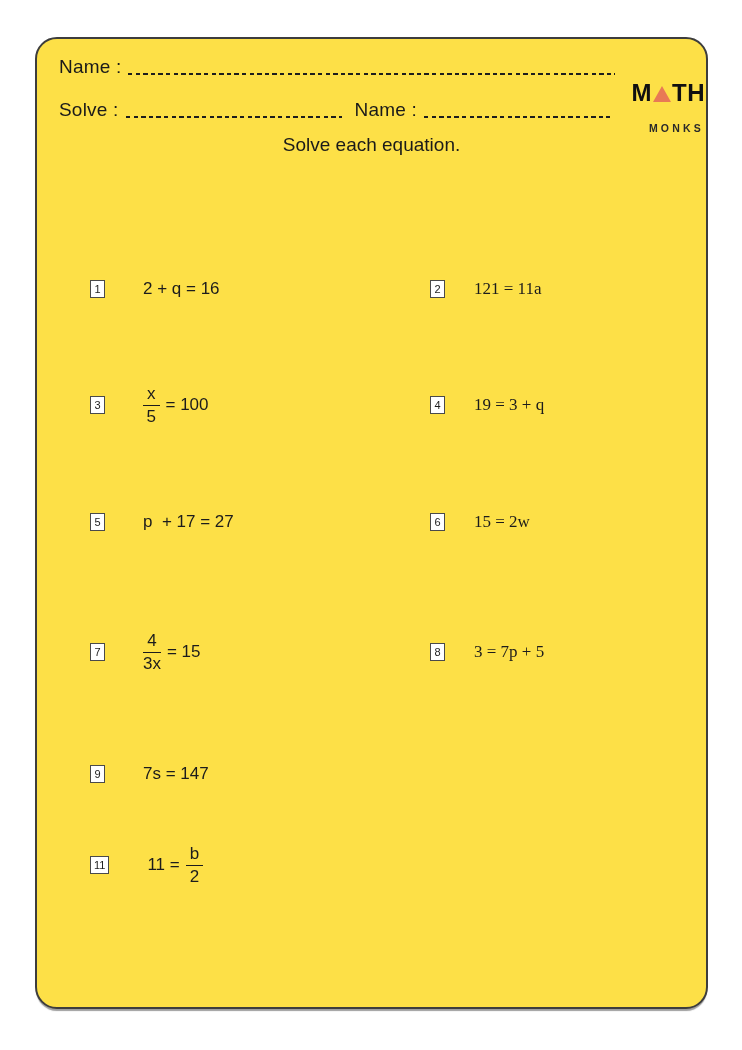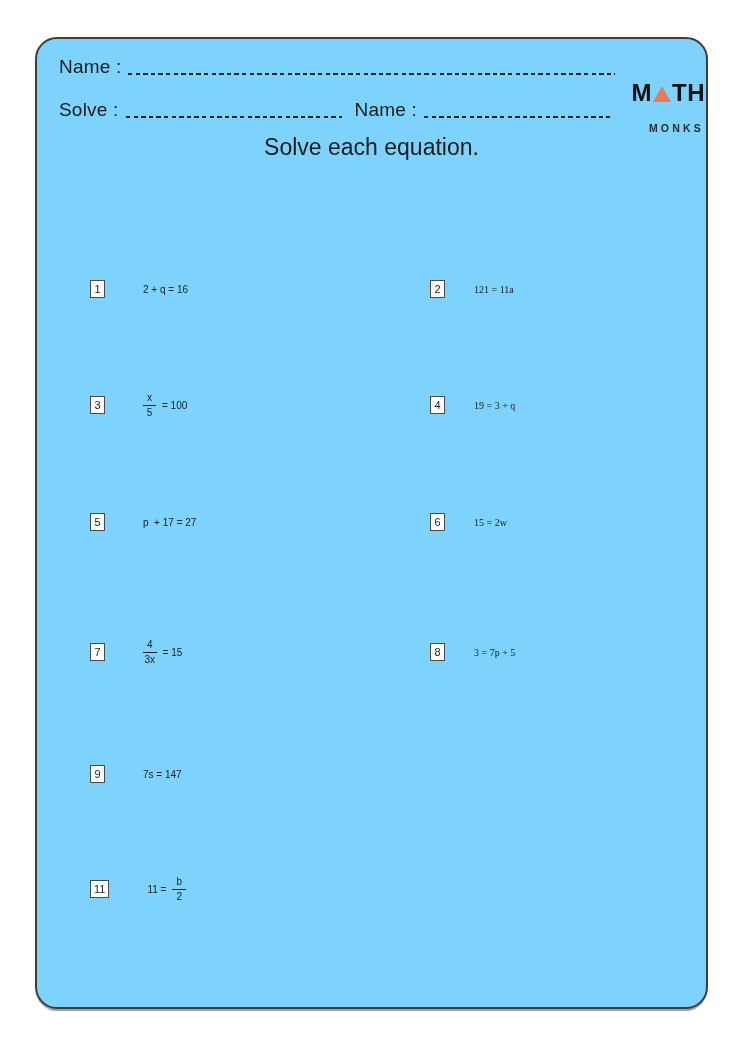--- a/index.html
+++ b/index.html
@@ -10,21 +10,21 @@
     color: #1c1c1c;
     position: relative;
     overflow: hidden;
   }
   .sheet {
     position: absolute;
     left: 35px; top: 37px;
     width: 673px; height: 972px;
     border: 2px solid #3d3d3d;
     border-radius: 22px;
-    background: #7dd3fc;
+    background: #fde047;
     box-shadow: 0 3px 1px -1px rgba(40,40,40,0.45);
   }
   
   .header-block {
     padding: 17px 0 0 22px;
   }
   .hrow {
     display: flex;
     align-items: flex-end;
     font-size: 19px;
@@ -85,21 +85,21 @@
     padding: 7px 25px 9px 25px;
     font-size: 25px;
     font-weight: 600;
     letter-spacing: -0.8px;
     color: #131313;
     white-space: nowrap;
   }
   .instruction {
     text-align: center;
     margin-top: 13px;
-    font-size: 23px;
+    font-size: 19px;
     color: #1a1a1a;
   }
   
   .prob-row {
     position: absolute;
     left: 0; right: 0;
     height: 60px;
   }
   .prob {
     position: absolute;
@@ -119,21 +119,21 @@
     align-items: center;
     justify-content: center;
     font-size: 11px;
     line-height: 1.25;
     color: #1c1c1c;
     background: #fff;
   }
   .eq {
     display: inline-flex;
     align-items: center;
-    font-size: 10px;
+    font-size: 17px;
     color: #1c1c1c;
     white-space: pre;
   }
   .frac {
     display: inline-flex;
     flex-direction: column;
     align-items: center;
     line-height: 1.12;
     text-align: center;
   }
@@ -143,21 +143,21 @@
   }
   .fden { padding-top: 1px; }
   .frac-after { margin-left: 6px; }
   .frac-pre { margin-right: 6px; }
   
   .r1 { top: 220px; }
   .r2 { top: 336px; }
   .r3 { top: 453px; }
   .r4 { top: 583px; }
   .r5 { top: 705px; }
-  .r6 { top: 820px; }
+  .r6 { top: 796px; }
 </style>
 </head>
 <body>
 
 <div class="sheet">
 
   <div class="header-block">
     <div class="hrow name-row">
       <span class="hlabel">Name :</span>
       <span class="dashline dash-grow"></span>

